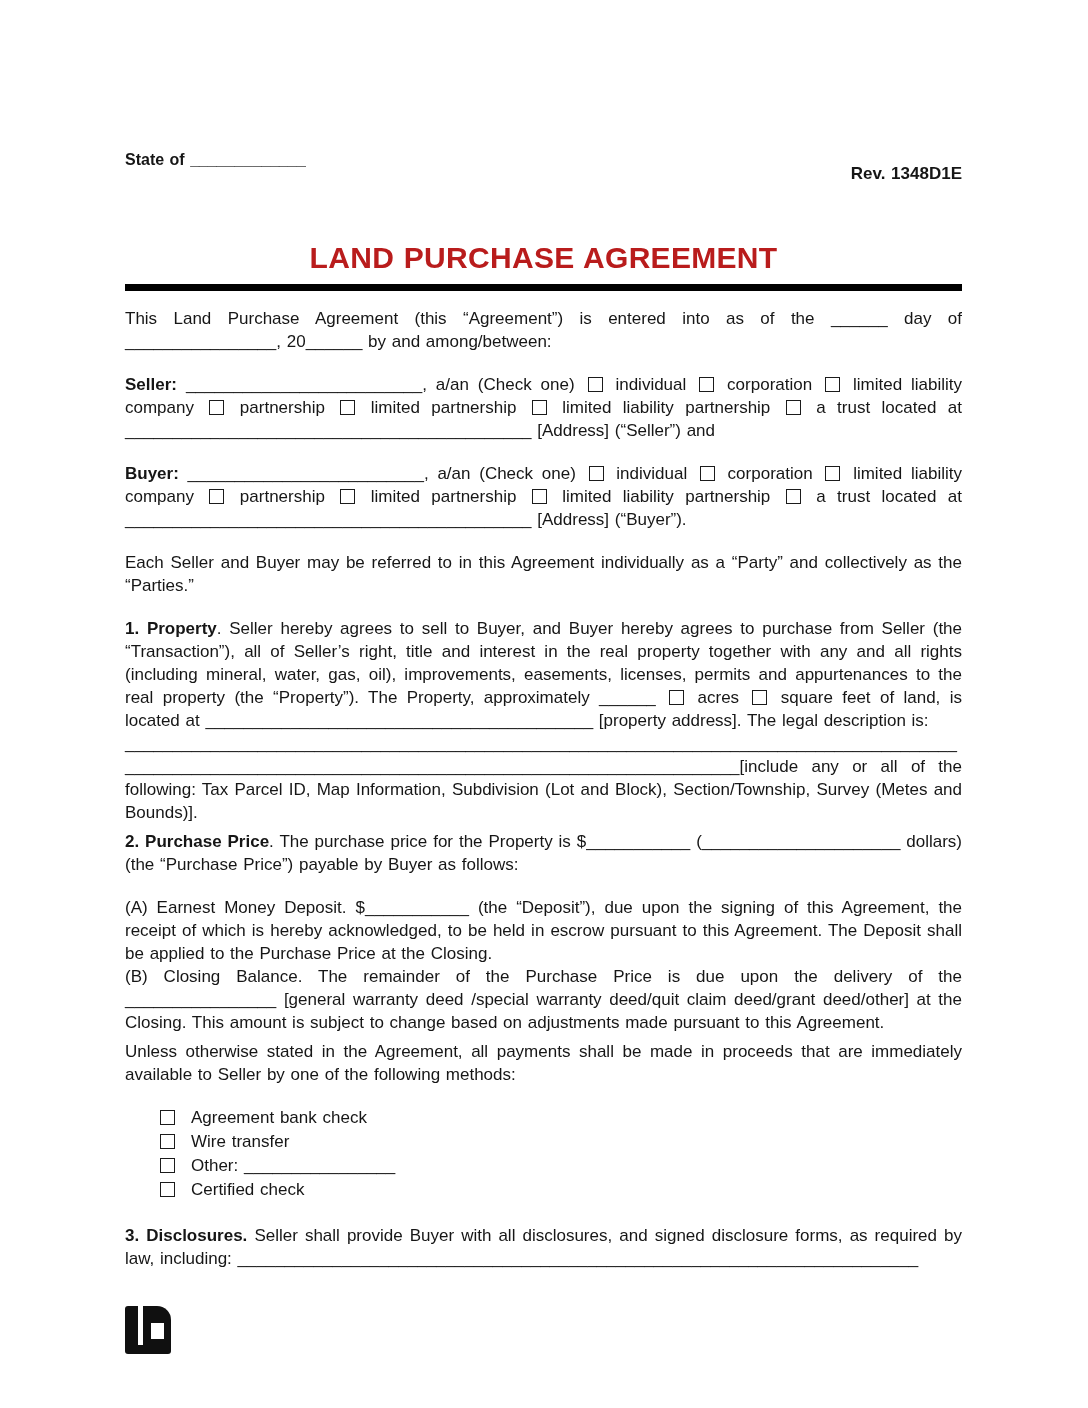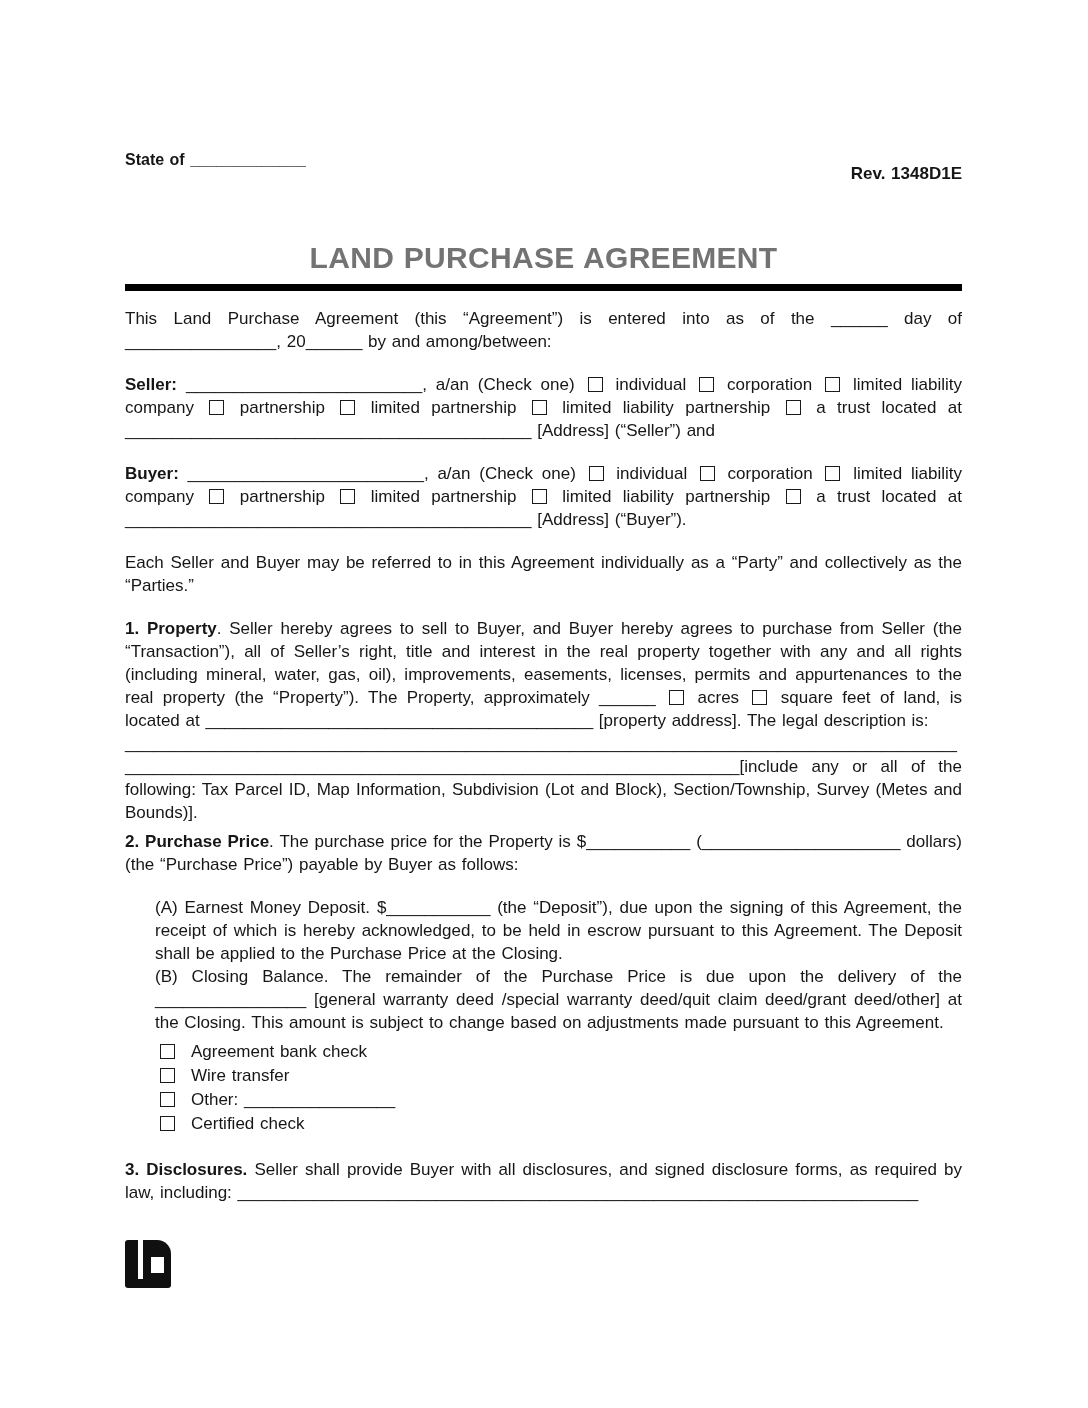--- a/index.html
+++ b/index.html
@@ -12,29 +12,29 @@
     font-family:"Liberation Sans", sans-serif;
     font-size:17px; line-height:23px;
     color:#161616;
     word-spacing:1px;
   }
   .doc-header { display:flex; justify-content:space-between; align-items:flex-start;
     font-weight:bold; font-size:16px; line-height:20px; }
   .rev { margin-top:14px; font-size:17px; }
   h1.title {
     margin:56px 0 0 0; text-align:center;
-    font-size:30px; line-height:36px; font-weight:bold; letter-spacing:0.3px; color:#737373;
+    font-size:30px; line-height:36px; font-weight:bold; letter-spacing:0.3px; color:#b91c1c;
   }
   .rule { height:7px; background:#000; margin:8px 0 16px 0; }
   p { margin:0 0 20px 0; text-align:justify; }
   .m0  { margin-bottom:0; }
   .m6  { margin-bottom:6px; }
   .m18 { }
   .b { font-weight:bold; }
-  .indent { margin-left:30px; }
+  .indent { }
   .cb {
     display:inline-block; width:13px; height:13px;
     border:1.5px solid #1b1b1b; background:#fff;
     vertical-align:-1.5px; margin:0 4px;
   }
   ul.pay-list { list-style:none; margin:0 0 22px 0; padding:0 0 0 35px; text-align:left; }
   ul.pay-list li { line-height:24px; }
   ul.pay-list .cb { margin:0 16px 0 0; }
   .logo { position:relative; width:46px; height:48px; margin-top:36px;
     background:#101010; border-radius:3px 14px 3px 3px; }
@@ -65,20 +65,21 @@
   <p class="m0"><span class="b">1. Property</span><span>. Seller hereby agrees to sell to Buyer, and Buyer hereby agrees to purchase from Seller (the “Transaction”), all of Seller’s right, title and interest in the real property together with any and all rights (including mineral, water, gas, oil), improvements, easements, licenses, permits and appurtenances to the real property (the “Property”). The Property, approximately </span><span>______</span><span> </span><span class="cb"></span><span> acres </span><span class="cb"></span><span> square feet of land, is located at </span><span>_________________________________________</span><span> [property address]. The legal description is:</span></p>
   <p class="m6"><span>________________________________________________________________________________________</span><span>​</span><span>_________________________________________________________________</span><span>[include any or all of the following: Tax Parcel ID, Map Information, Subdivision (Lot and Block), Section/Township, Survey (Metes and Bounds)].</span></p>
 
   <p class="m18"><span class="b">2. Purchase Price</span><span>. The purchase price for the Property is $</span><span>___________</span><span> (</span><span>_____________________</span><span> dollars) (the “Purchase Price”) payable by Buyer as follows:</span></p>
 
   <div class="indent">
     <p class="m0"><span>(A) Earnest Money Deposit. $</span><span>___________</span><span> (the “Deposit”), due upon the signing of this Agreement, the receipt of which is hereby acknowledged, to be held in escrow pursuant to this Agreement. The Deposit shall be applied to the Purchase Price at the Closing.</span></p>
     <p class="m6"><span>(B) Closing Balance. The remainder of the Purchase Price is due upon the delivery of the </span><span>________________</span><span> [general warranty deed /special warranty deed/quit claim deed/grant deed/other] at the Closing. This amount is subject to change based on adjustments made pursuant to this Agreement.</span></p>
   </div>
 
+  <p><span>Unless otherwise stated in the Agreement, all payments shall be made in proceeds that are immediately available to Seller by one of the following methods:</span></p>
 
   <ul class="pay-list">
     <li><span class="cb"></span><span>Agreement bank check</span></li>
     <li><span class="cb"></span><span>Wire transfer</span></li>
     <li><span class="cb"></span><span>Other: </span><span>________________</span></li>
     <li><span class="cb"></span><span>Certified check</span></li>
   </ul>
 
   <p class="m0"><span class="b">3. Disclosures. </span><span>Seller shall provide Buyer with all disclosures, and signed disclosure forms, as required by law, including: </span><span>________________________________________________________________________</span></p>
 

